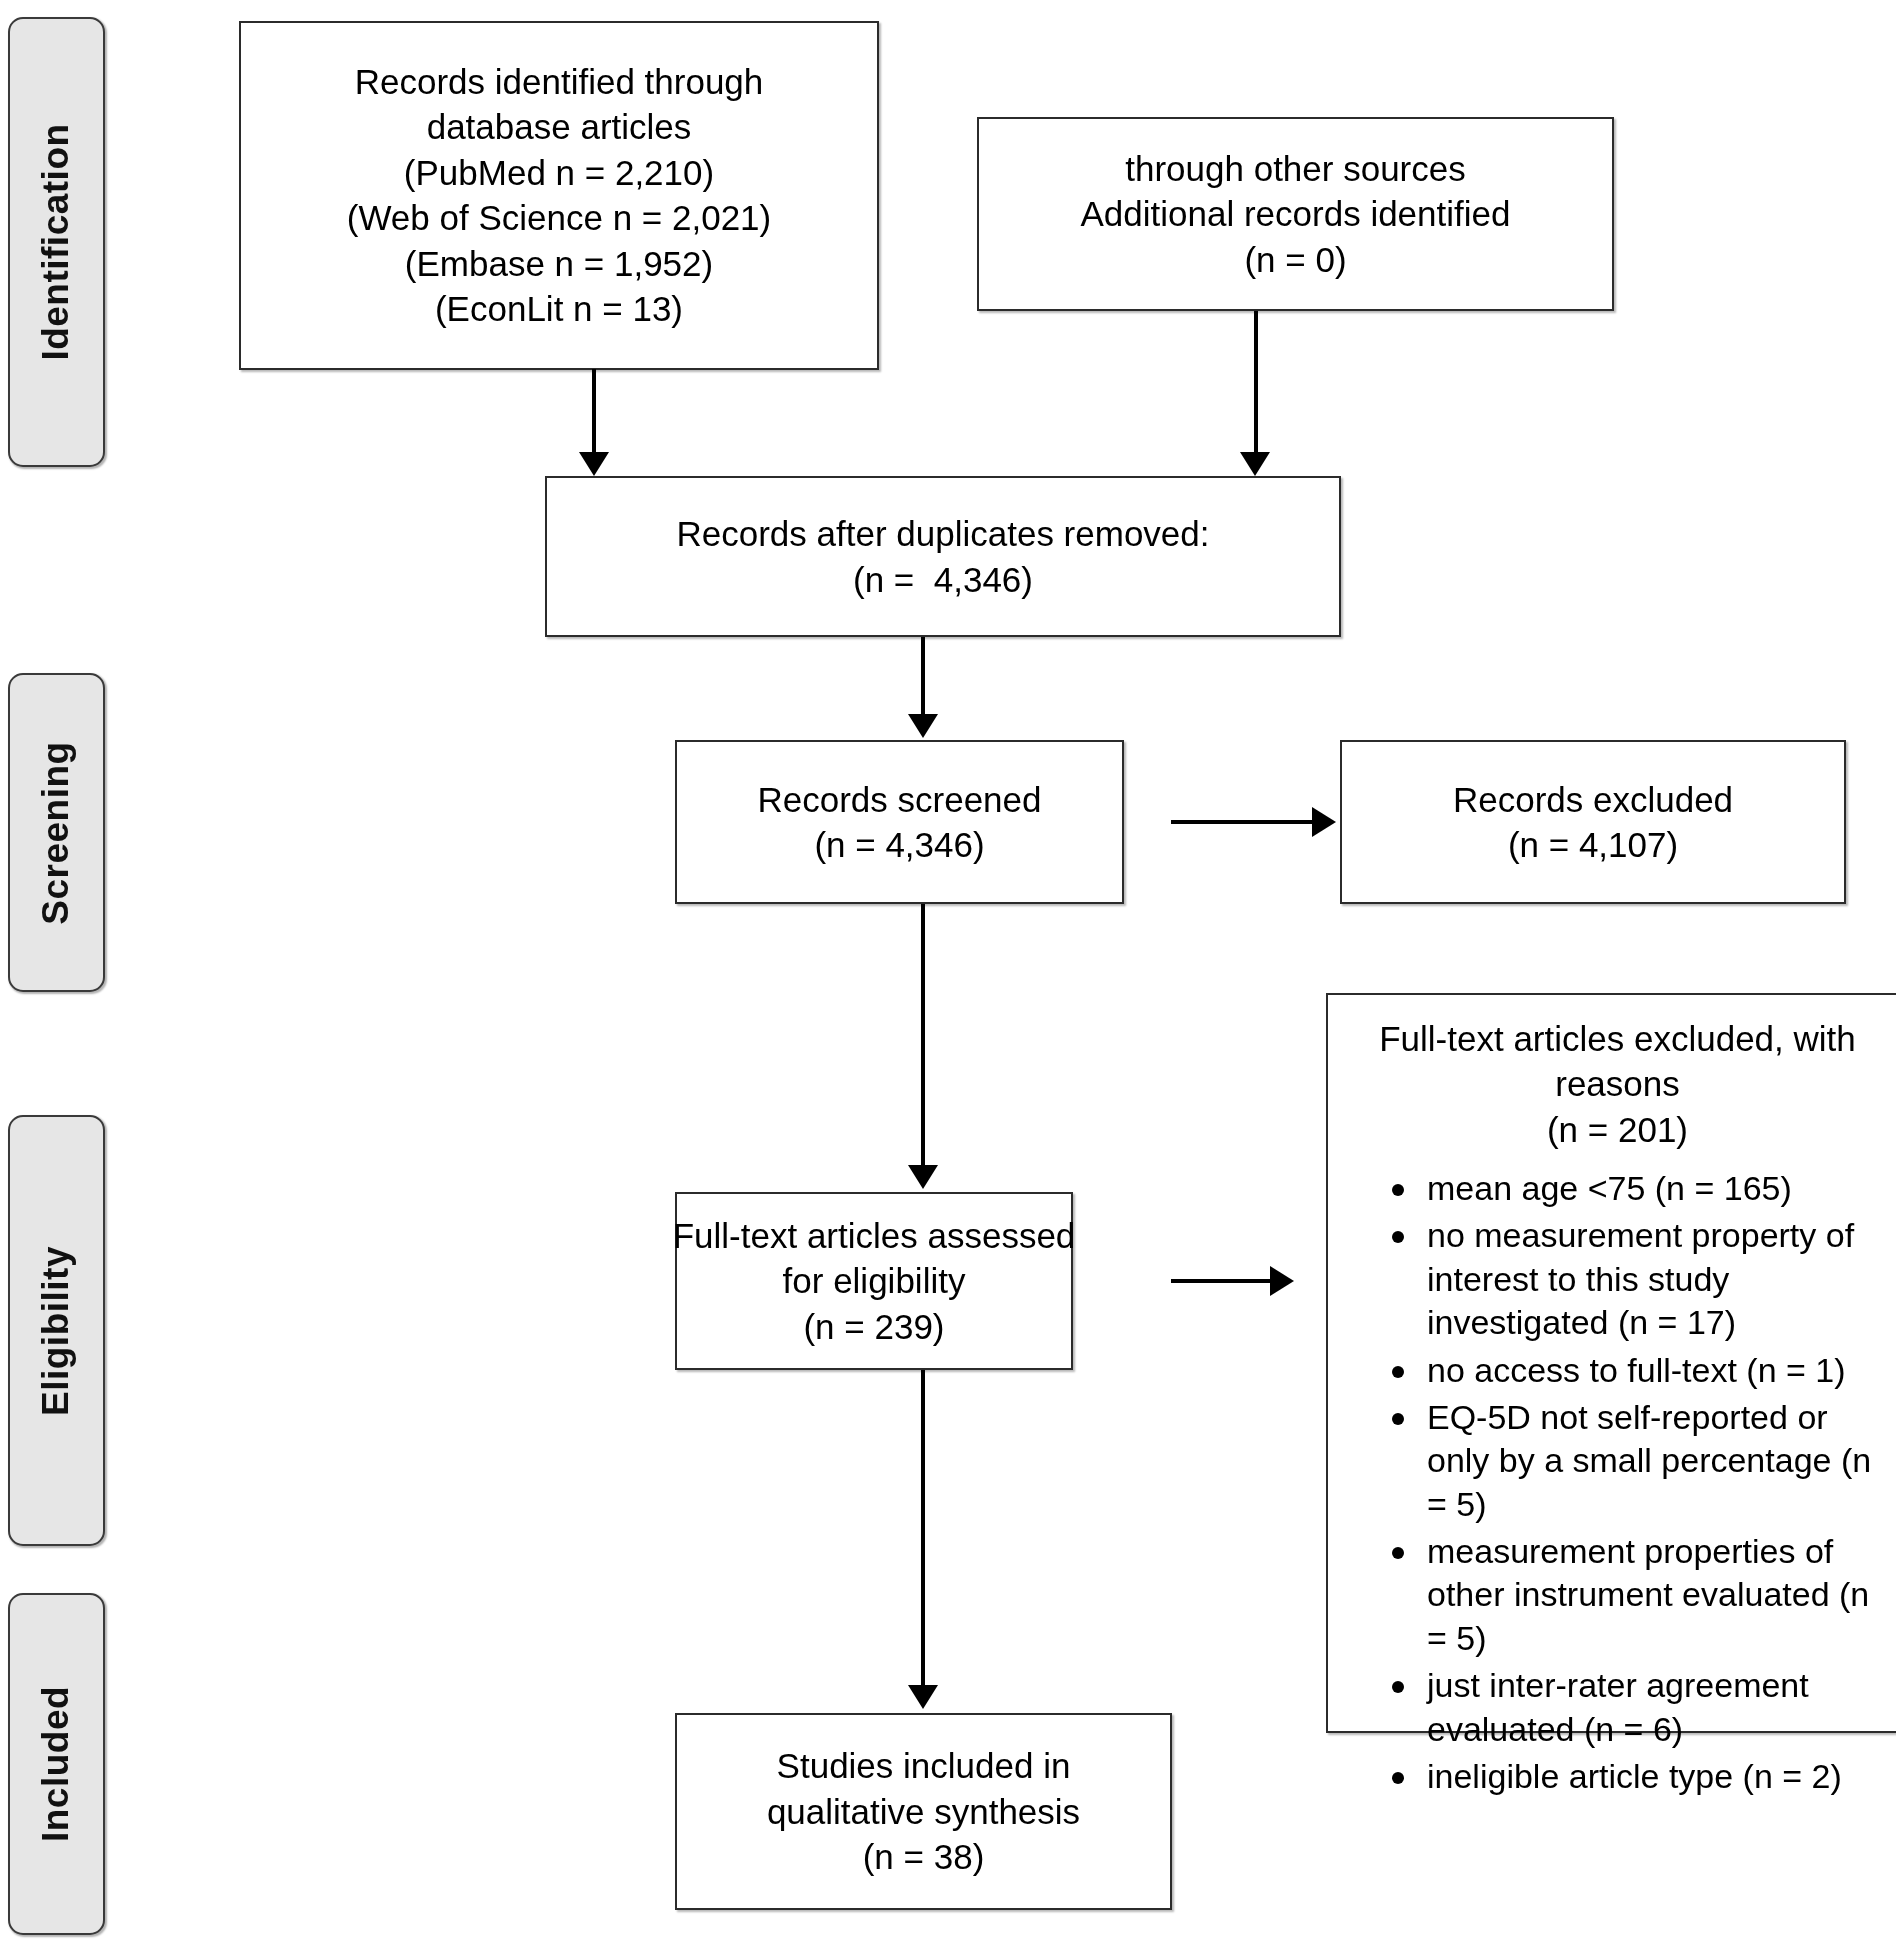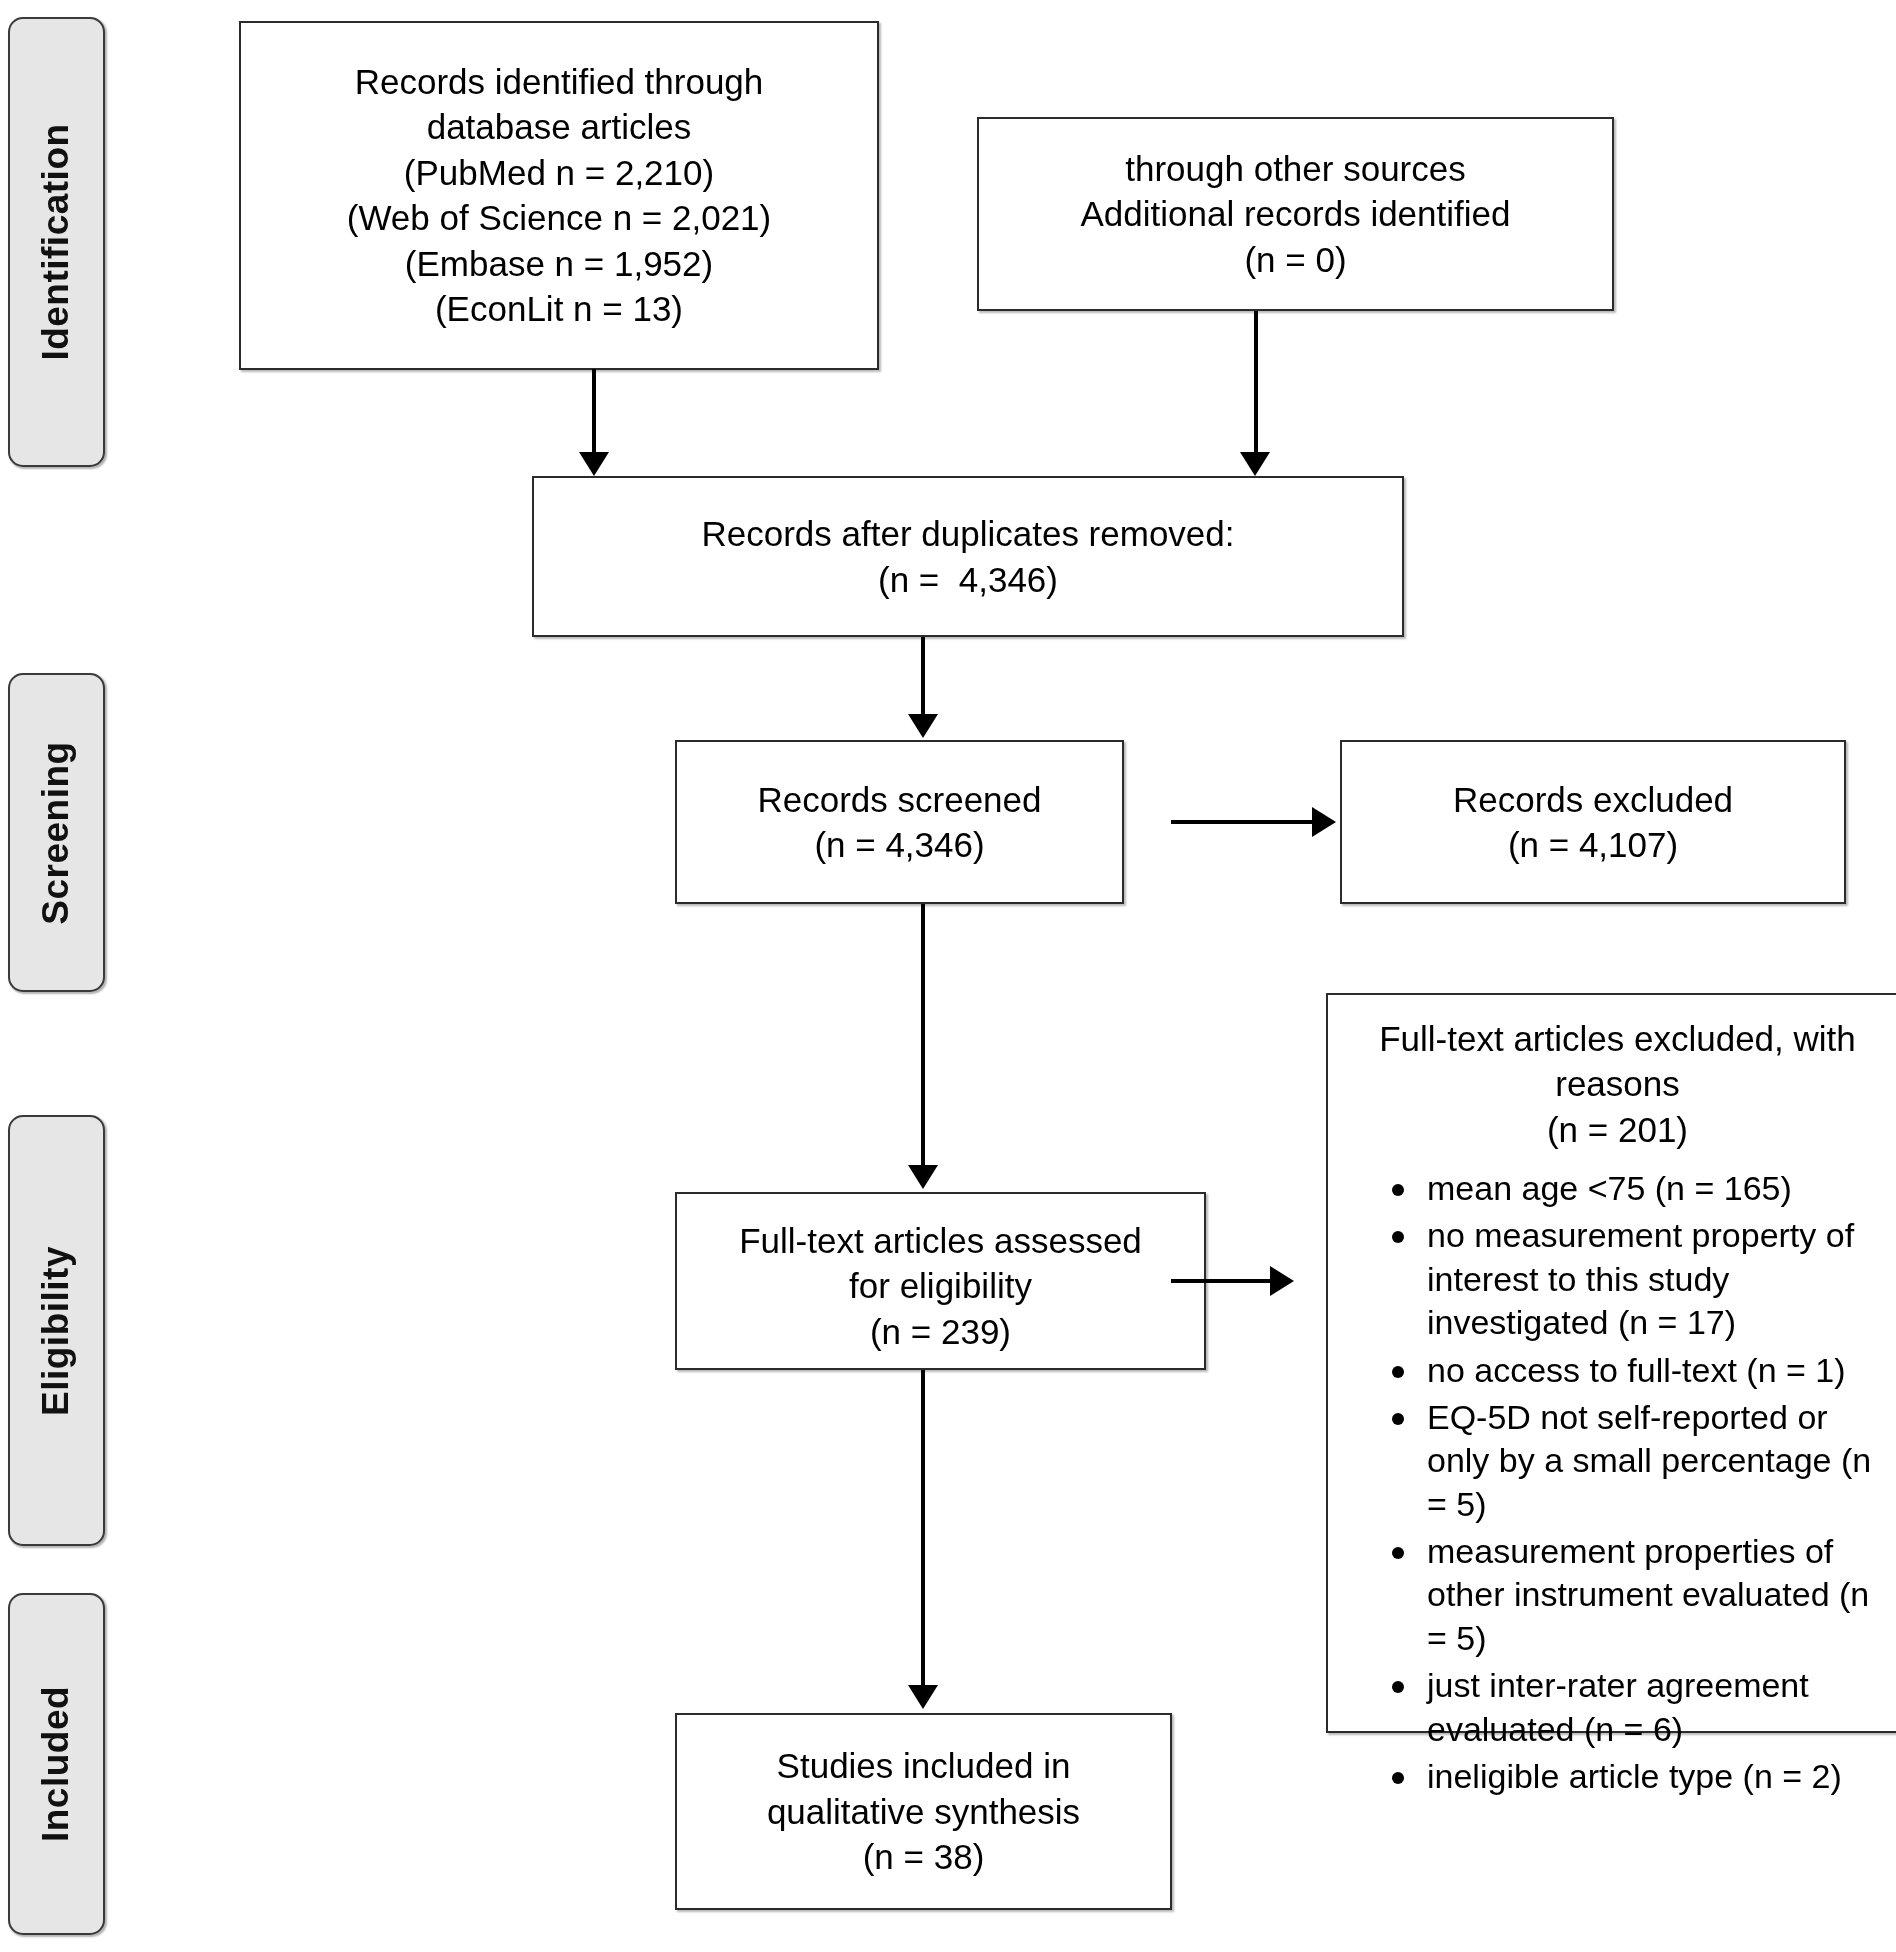--- a/index.html
+++ b/index.html
@@ -160,36 +160,36 @@
     <div class="line">(Embase n = 1,952)</div>
     <div class="line">(EconLit n = 13)</div>
   </div>
 
   <div class="flow-box" style="left:977px; top:117px; width:637px; height:194px;">
     <div class="line">through other sources</div>
     <div class="line">Additional records identified</div>
     <div class="line">(n = 0)</div>
   </div>
 
-  <div class="flow-box" style="left:532px; top:476px; width:872px; height:161px;">
+  <div class="flow-box" style="left:545px; top:476px; width:796px; height:161px;">
     <div class="line">Records after duplicates removed:</div>
     <div class="line">(n =  4,346)</div>
   </div>
 
   <div class="flow-box" style="left:675px; top:740px; width:449px; height:164px;">
     <div class="line">Records screened</div>
     <div class="line">(n = 4,346)</div>
   </div>
 
   <div class="flow-box" style="left:1340px; top:740px; width:506px; height:164px;">
     <div class="line">Records excluded</div>
     <div class="line">(n = 4,107)</div>
   </div>
 
-  <div class="flow-box" style="left:675px; top:1192px; width:531px; height:178px;justify-content:flex-end;">
+  <div class="flow-box" style="left:675px; top:1192px; width:398px; height:178px;">
     <div class="line">Full-text articles assessed</div>
     <div class="line">for eligibility</div>
     <div class="line">(n = 239)</div>
   </div>
 
   <div class="reasons-box" style="left:1298px; top:993px; width:583px; height:740px;margin-left:28px;">
     <div class="reasons-head">
       <div class="line">Full-text articles excluded, with</div>
       <div class="line">reasons</div>
       <div class="line">(n = 201)</div>

